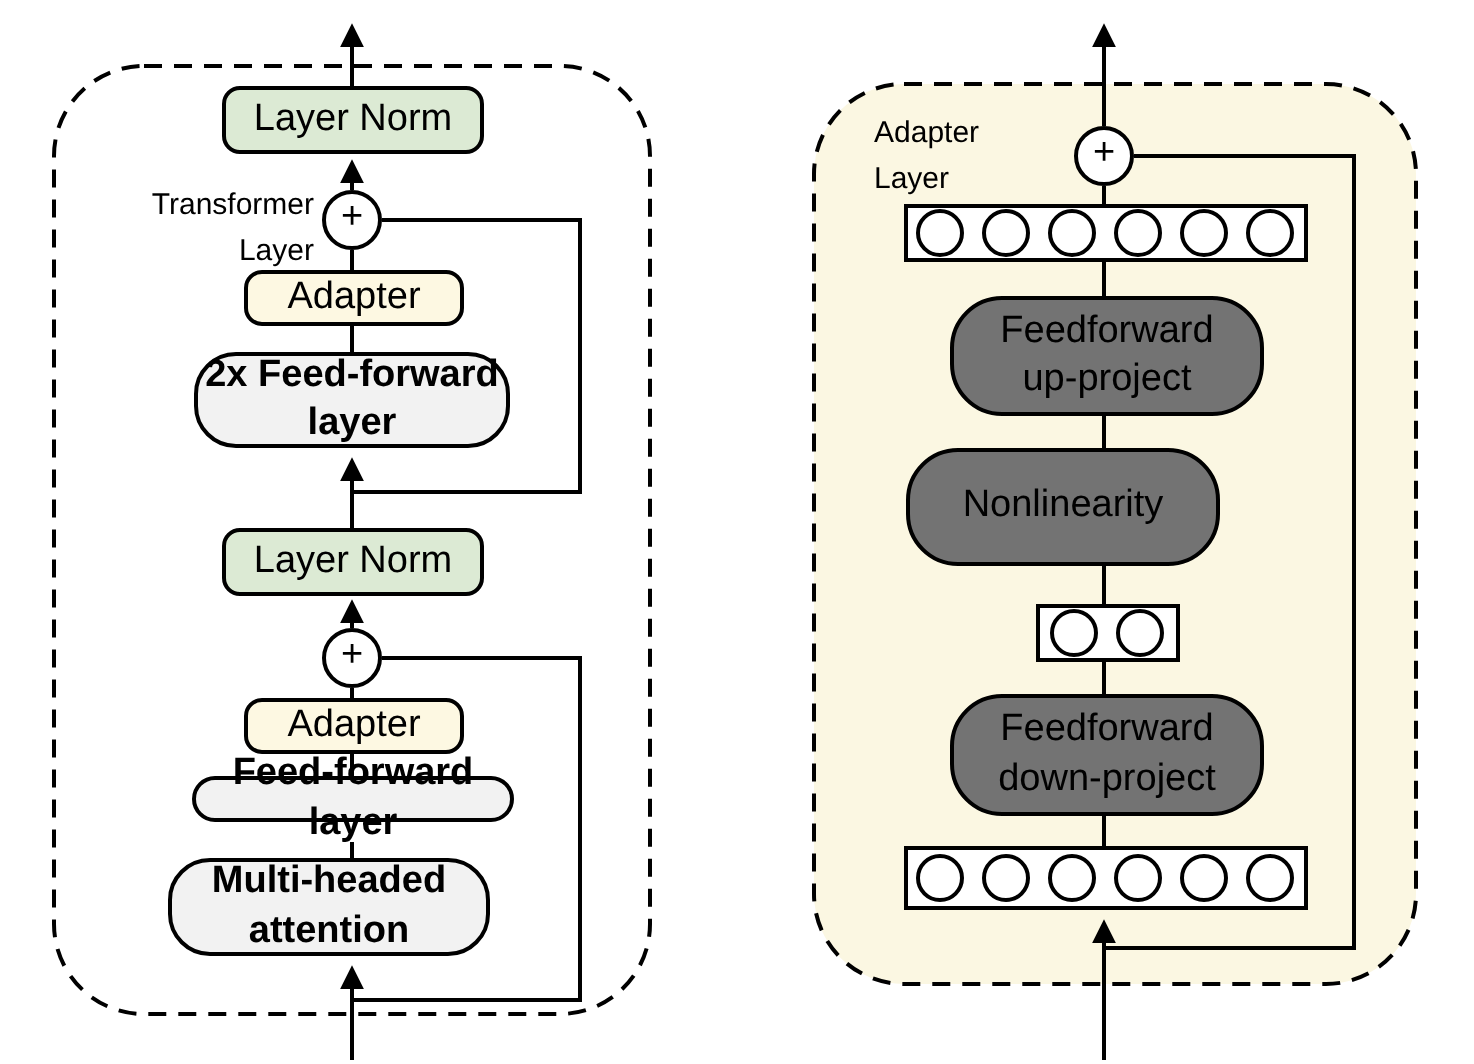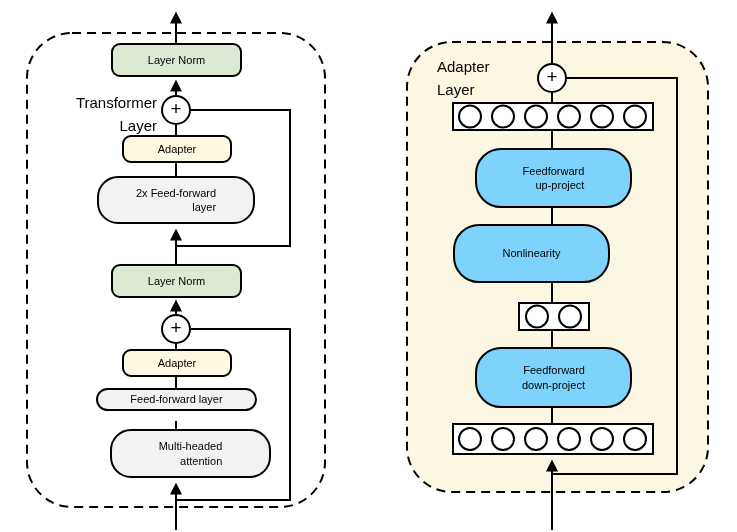--- a/index.html
+++ b/index.html
@@ -17,30 +17,30 @@
     z-index: 1;
   }
   .box {
     position: absolute;
     z-index: 2;
     box-sizing: border-box;
     border: 2px solid #000000;
     display: flex;
     align-items: center;
     justify-content: center;
-    text-align: right;
-    font-size: 11px;
+    text-align: center;
+    font-size: 19px;
     line-height: 1.28;
     color: #000000;
     white-space: pre-line;
   }
   .green  { background: #dcead4; border-radius: 9px; }
-  .green2 { background: #7dd3fc; border-radius: 26px; }
+  .green2 { background: #737373; border-radius: 26px; }
   .yellow { background: #fdf8e2; border-radius: 9px; }
-  .gray   { background: #f2f2f2; border-radius: 21px; }
+  .gray   { background: #f2f2f2; border-radius: 21px; font-weight: bold; }
   .plus-circle {
     position: absolute;
     z-index: 2;
     box-sizing: border-box;
     width: 30px; height: 30px;
     border: 2px solid #000000;
     border-radius: 50%;
     background: #ffffff;
     display: flex;
     align-items: center;
@@ -139,21 +139,21 @@
 layer</div>
 
   <div class="box green" style="left:111px; top:264px; width:131px; height:34px;">Layer Norm</div>
 
   <div class="plus-circle" style="left:161px; top:314px;">+</div>
 
   <div class="box yellow" style="left:122px; top:349px; width:110px; height:28px;">Adapter</div>
 
   <div class="box gray" style="left:96px; top:388px; width:161px; height:23px;">Feed-forward layer</div>
 
-  <div class="box gray" style="left:110px; top:429px; width:161px; height:49px;">Multi-headed
+  <div class="box gray" style="left:84px; top:429px; width:161px; height:49px;">Multi-headed
 attention</div>
 
   <div class="panel-label" style="left:437px; top:55px; width:90px;">Adapter
 Layer</div>
 
   <div class="plus-circle" style="left:537px; top:63px;">+</div>
 
   <div class="box green2" style="left:475px; top:148px; width:157px; height:60px;">Feedforward
 up-project</div>
 

